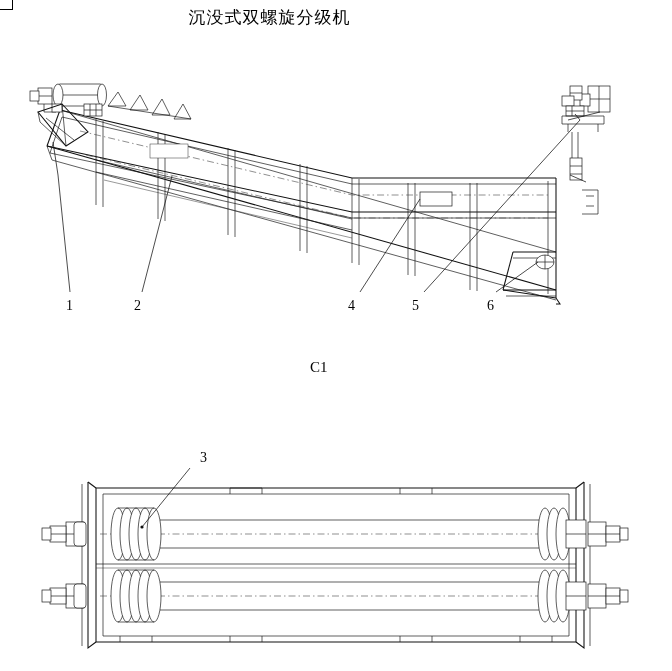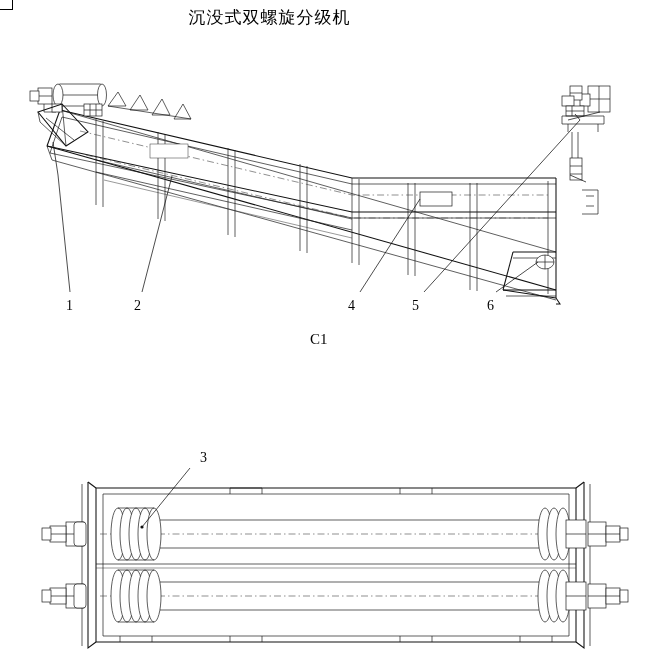--- a/index.html
+++ b/index.html
@@ -197,21 +197,21 @@
       <path d="M 570 175 L 586 182"></path>
     </g>
   </svg>
 
   <div class="callout-num" style="left:66px; top:298px;">1</div>
   <div class="callout-num" style="left:134px; top:298px;">2</div>
   <div class="callout-num" style="left:348px; top:298px;">4</div>
   <div class="callout-num" style="left:412px; top:298px;">5</div>
   <div class="callout-num" style="left:487px; top:298px;">6</div>
 
-  <div class="view-label" style="left:310px; top:331px;">C1</div>
+  <div class="view-label" style="left:310px; top:359px;">C1</div>
 
   <svg class="dwg" style="top:430px;" width="672" height="241" viewBox="0 0 672 241">
 
     <path class="med" d="M 96 58 L 576 58 L 576 212 L 96 212 Z"></path>
     <path class="thin" d="M 103 64 L 569 64 L 569 206 L 103 206 Z"></path>
 
     <path class="med" d="M 88 52 L 96 58"></path>
     <path class="med" d="M 88 52 L 88 218 L 96 212"></path>
     <path class="thin" d="M 82 54 L 82 216"></path>
     <path class="med" d="M 584 52 L 576 58"></path>

